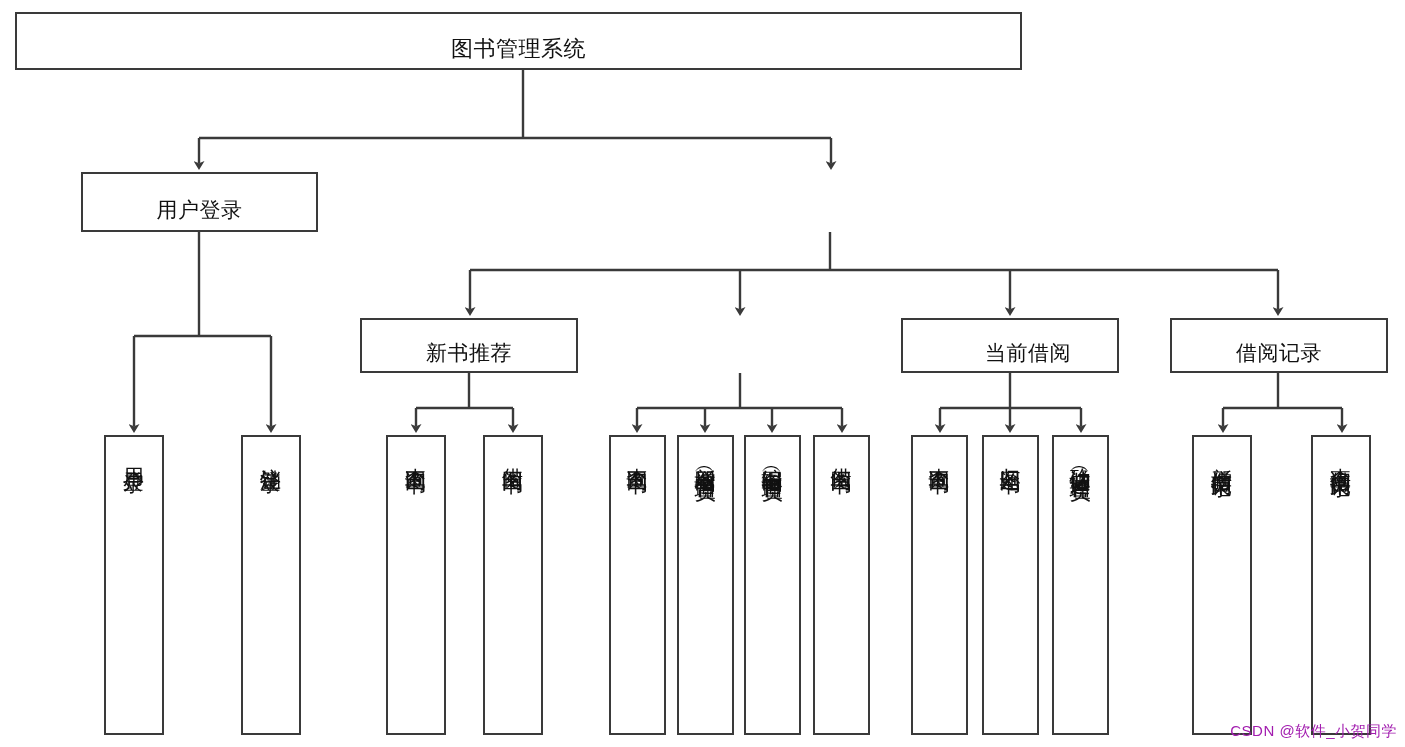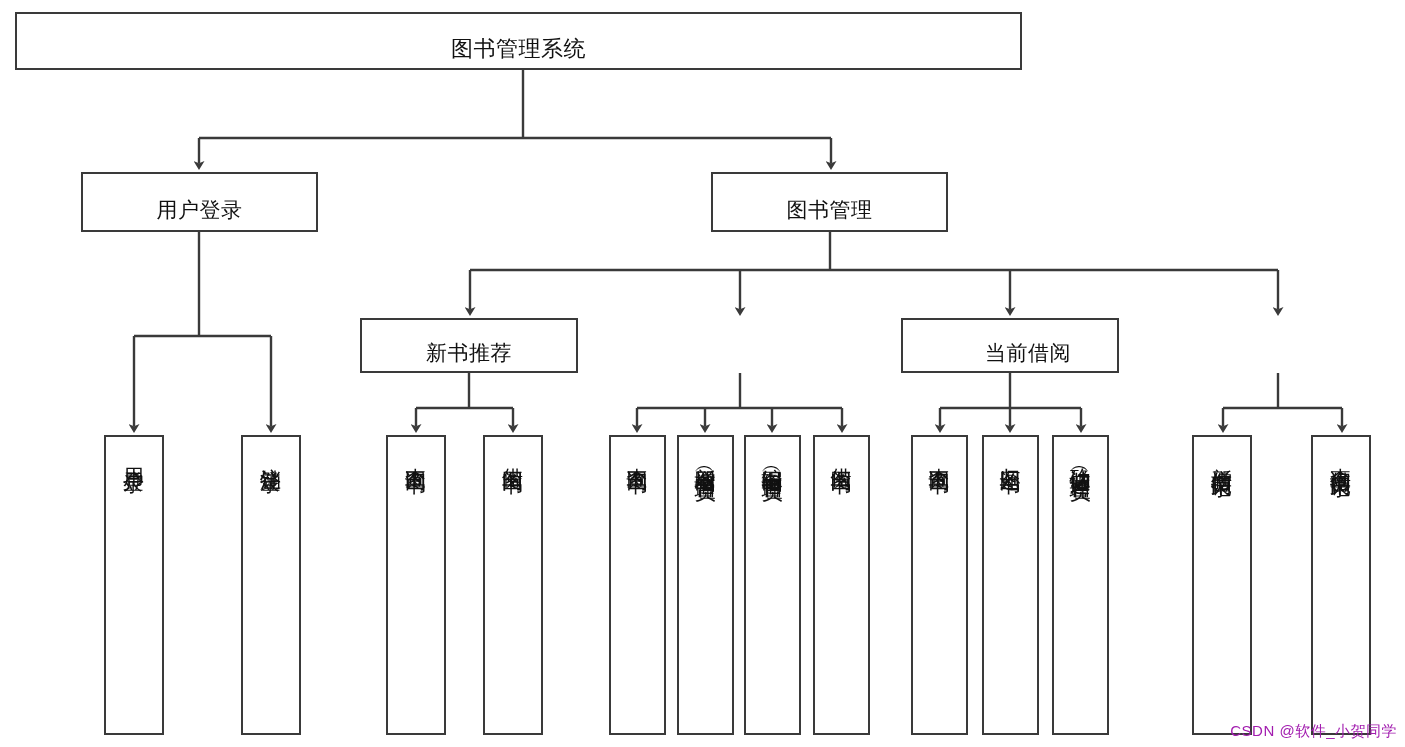--- a/index.html
+++ b/index.html
@@ -128,29 +128,29 @@
     </g>
   </svg>
 
   <div class="node horiz root" style="left:15px; top:12px; width:1007px; height:58px;">
     <span class="node-label">图书管理系统</span>
   </div>
 
   <div class="node horiz" style="left:81px; top:172px; width:237px; height:60px;">
     <span class="node-label">用户登录</span>
   </div>
-  <div class="node horiz" style="left:711px; top:172px; width:237px; height:60px;">
-    <span class="node-label">图书管理</span>
-  </div>
 
   <div class="node horiz" style="left:360px; top:318px; width:218px; height:55px;">
     <span class="node-label">新书推荐</span>
   </div>
   <div class="node horiz" style="left:901px; top:318px; width:218px; height:55px;padding-left:36px;">
     <span class="node-label">当前借阅</span>
+  </div>
+  <div class="node horiz" style="left:1170px; top:318px; width:218px; height:55px;">
+    <span class="node-label">借阅记录</span>
   </div>
 
   <div class="node vert" style="left:104px; top:435px; width:60px; height:300px;">
     <span class="node-label">用户登录</span>
   </div>
   <div class="node vert" style="left:241px; top:435px; width:60px; height:300px;">
     <span class="node-label">注销登录</span>
   </div>
 
   <div class="node vert" style="left:386px; top:435px; width:60px; height:300px;">

